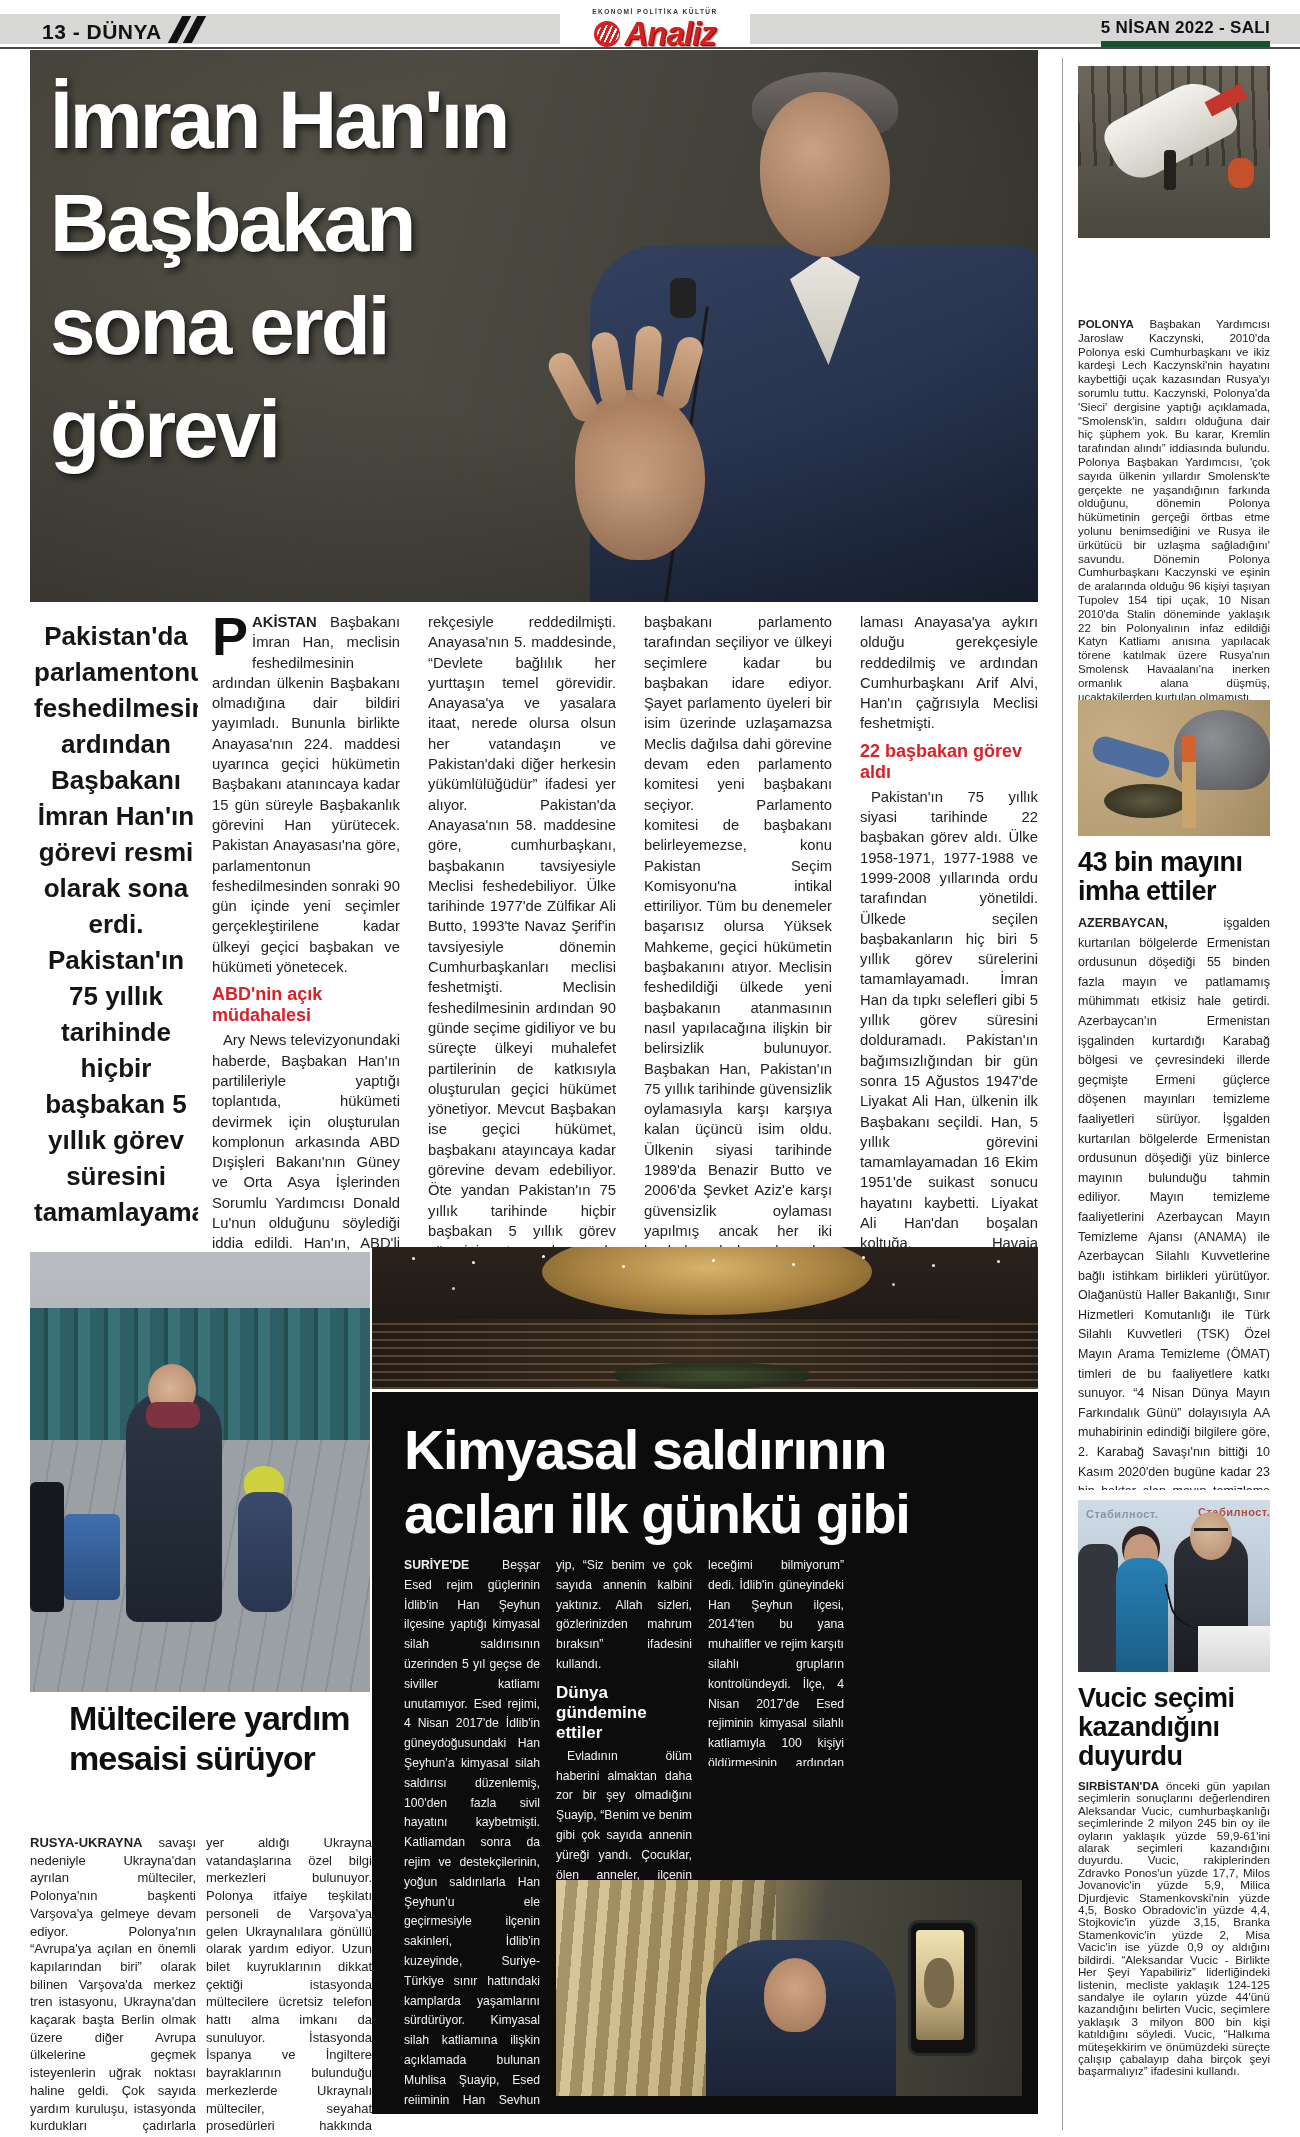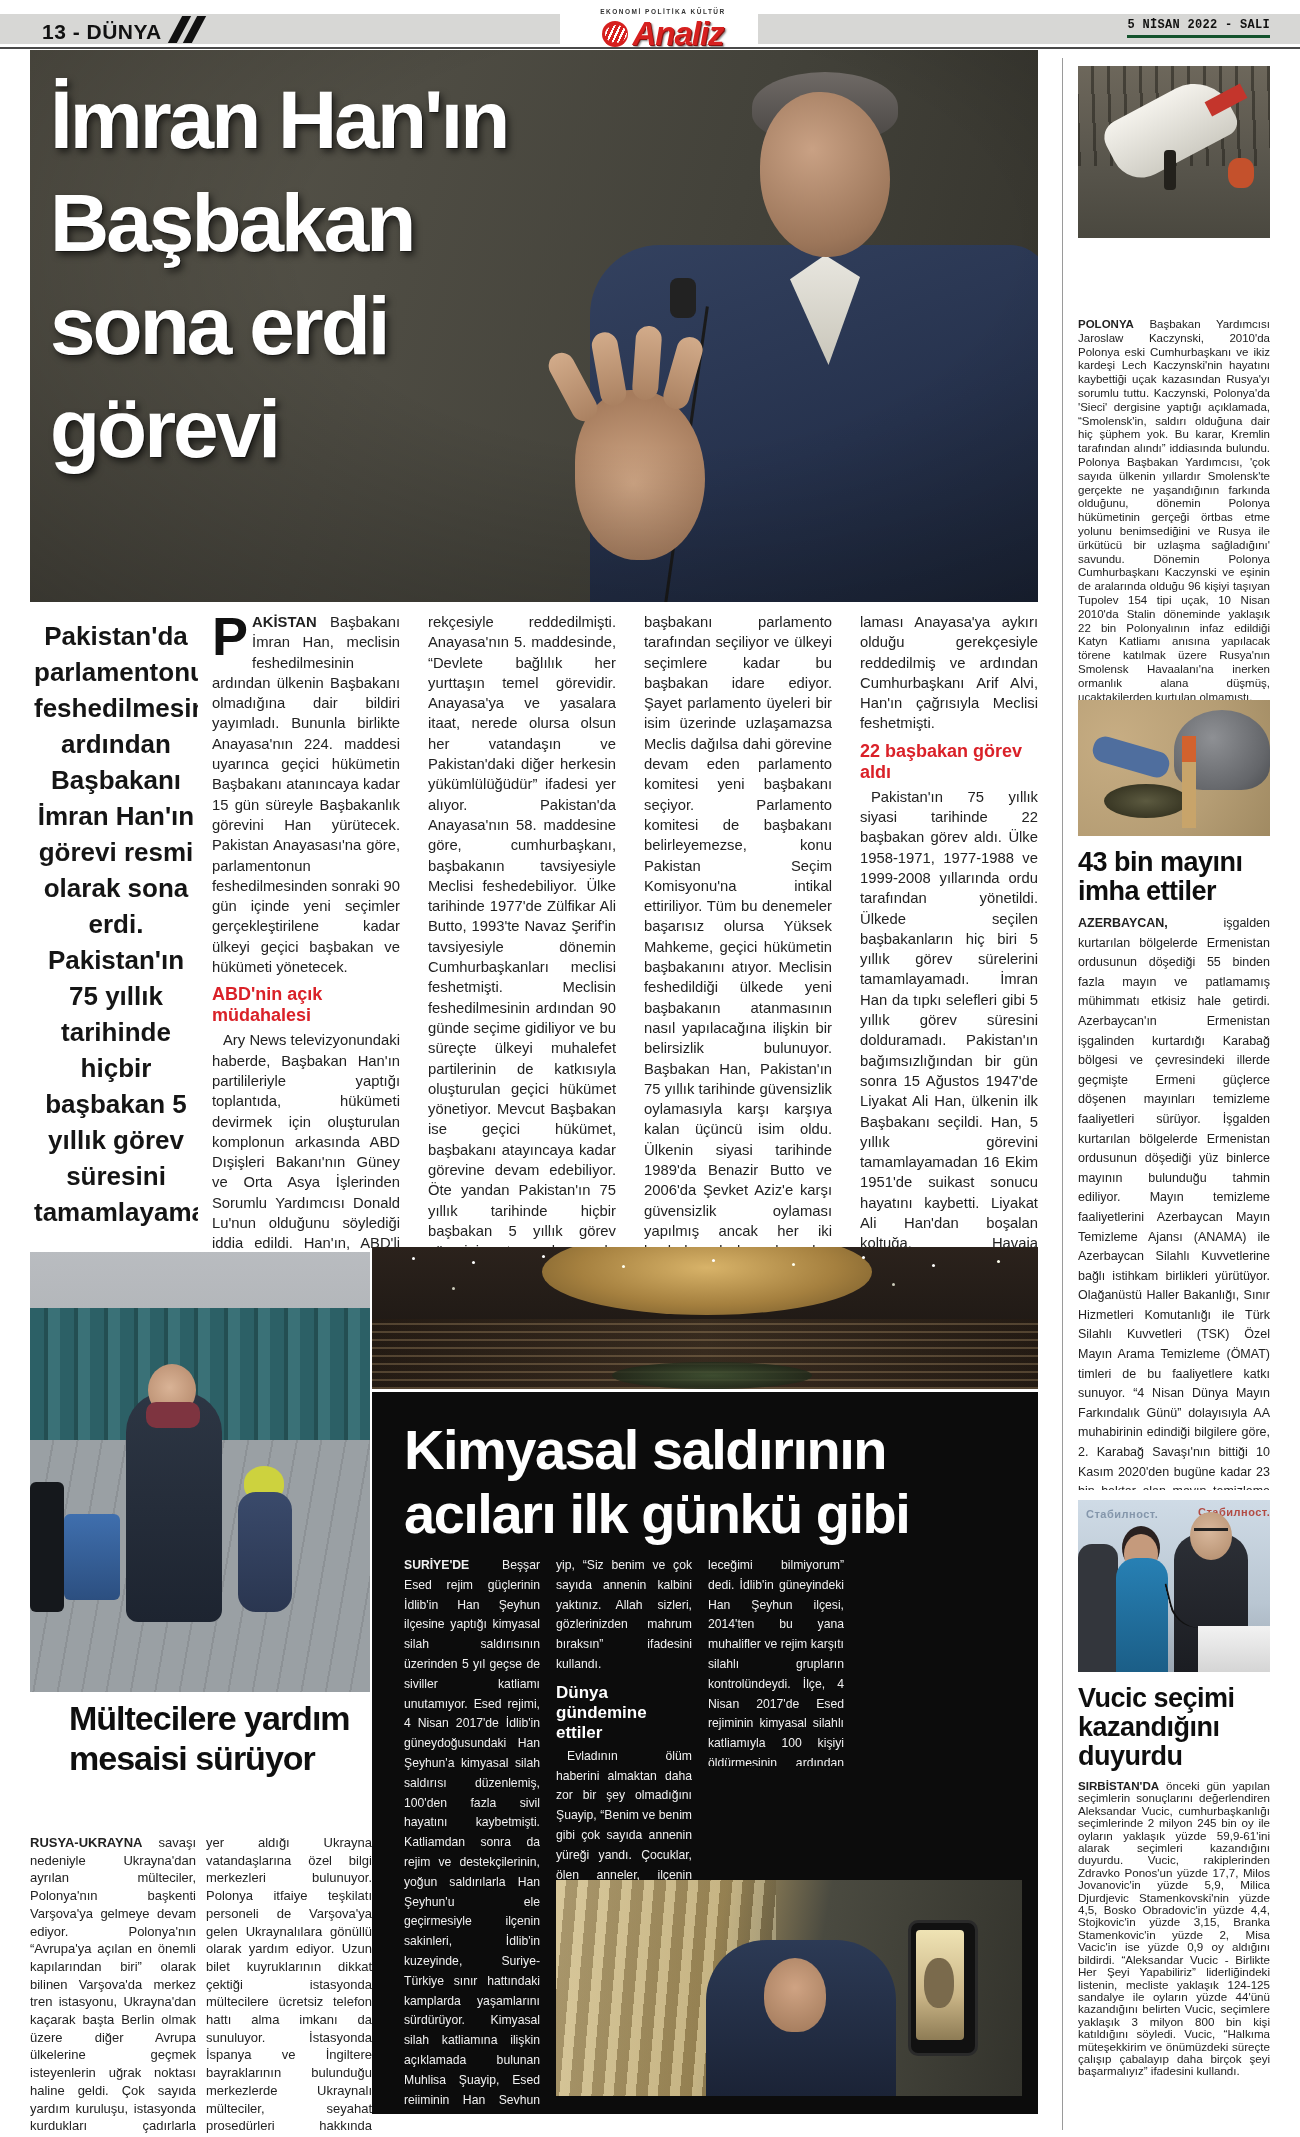--- a/index.html
+++ b/index.html
@@ -6,30 +6,30 @@
   .page{position:relative;width:1300px;height:2137px;background:#fff;overflow:hidden;
         font-family:"Liberation Sans", sans-serif;color:#1f1f1f;}
   .abs{position:absolute;}
   
   .hdr-band{left:0;top:14px;width:1300px;height:30px;background:#d7d7d5;}
   .hdr-rule{left:0;top:47px;width:1300px;height:2px;background:#4a4a4a;}
   .hdr-left{left:42px;top:16px;display:flex;align-items:center;gap:8px;}
   .hdr-sec{font-size:21px;font-weight:800;letter-spacing:.5px;color:#111;}
   .slash{display:inline-block;width:9px;height:27px;background:#111;transform:skewX(-28deg);margin-left:5px;}
   .slash+.slash{margin-left:6px;}
-  .logo-wrap{left:560px;top:4px;width:190px;height:46px;background:#fff;text-align:center;padding-left:8px;}
+  .logo-wrap{left:560px;top:4px;width:190px;height:46px;background:#fff;text-align:center;}
   .tagline{font-size:6.5px;letter-spacing:1.5px;color:#333;font-weight:700;margin-top:4px;}
   .wordmark{display:flex;align-items:center;justify-content:center;gap:4px;margin-top:0px;}
   .logo-ball{width:26px;height:26px;border-radius:50%;background:#d6201f;position:relative;overflow:hidden;flex:0 0 auto;}
   .logo-ball:before{content:"";position:absolute;left:3px;top:4px;width:22px;height:18px;
      background:repeating-linear-gradient(115deg,transparent 0 3px,#fff 3px 5px);border-radius:50%;}
   .analiz{font-size:33px;font-weight:900;font-style:italic;color:#d6201f;letter-spacing:-1px;
      text-shadow:-1px -1px 0 #fff,1px 1px 0 #8c1210,2px 2px 2px rgba(0,0,0,.5);}
-  .hdr-date{right:30px;top:18px;font-size:12px;font-weight:800;color:#111;
-     border-bottom:3px solid #14532d;padding-bottom:3px;letter-spacing:.3px;font-family:Liberation Mono, monospace;}
+  .hdr-date{right:30px;top:18px;font-size:17px;font-weight:800;color:#111;
+     border-bottom:6px solid #14532d;padding-bottom:3px;letter-spacing:.3px;}
   
   .lead-photo{left:30px;top:50px;width:1008px;height:552px;overflow:hidden;
      background:linear-gradient(105deg,#5a574c 0%,#4e4c43 35%,#43423a 65%,#34332c 100%);}
   .lead-vig{left:30px;top:50px;width:1008px;height:552px;
      background:radial-gradient(ellipse at 62% 35%, rgba(0,0,0,0) 40%, rgba(0,0,0,.35) 100%);}
   .khan-head{position:absolute;left:730px;top:42px;width:130px;height:165px;border-radius:46% 54% 48% 52%;
      background:radial-gradient(circle at 40% 35%,#c9a184,#9c765a 70%,#7c5c46);}
   .khan-hair{position:absolute;left:722px;top:22px;width:146px;height:70px;border-radius:50% 50% 40% 40%;
      background:linear-gradient(#6f6a66,#4a4744);}
   .khan-suit{position:absolute;left:560px;top:195px;width:460px;height:360px;border-radius:70px 40px 0 0;

